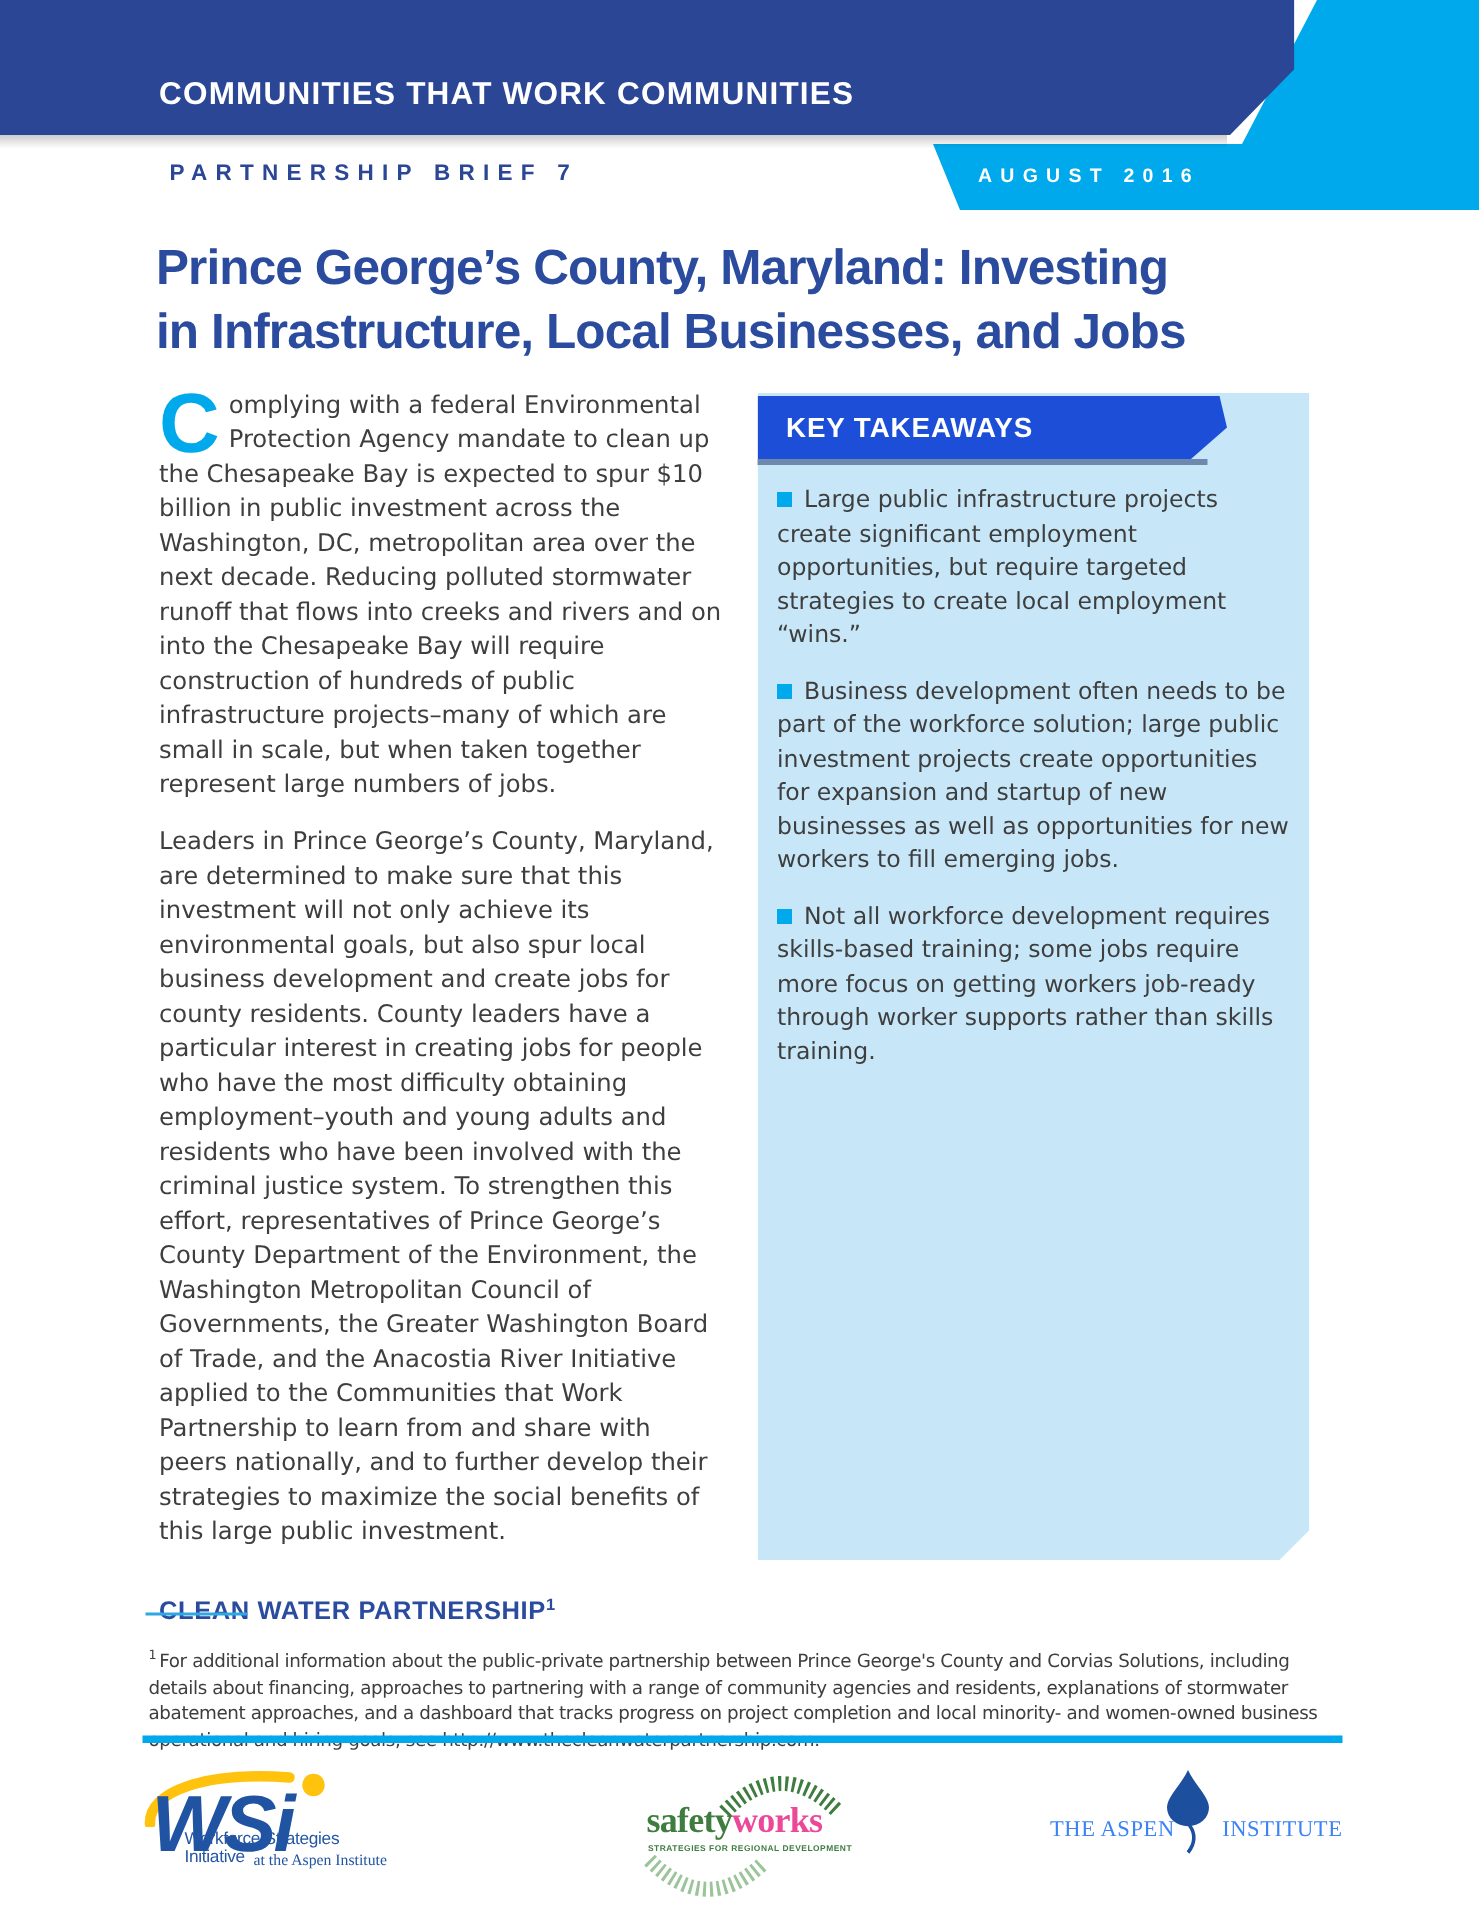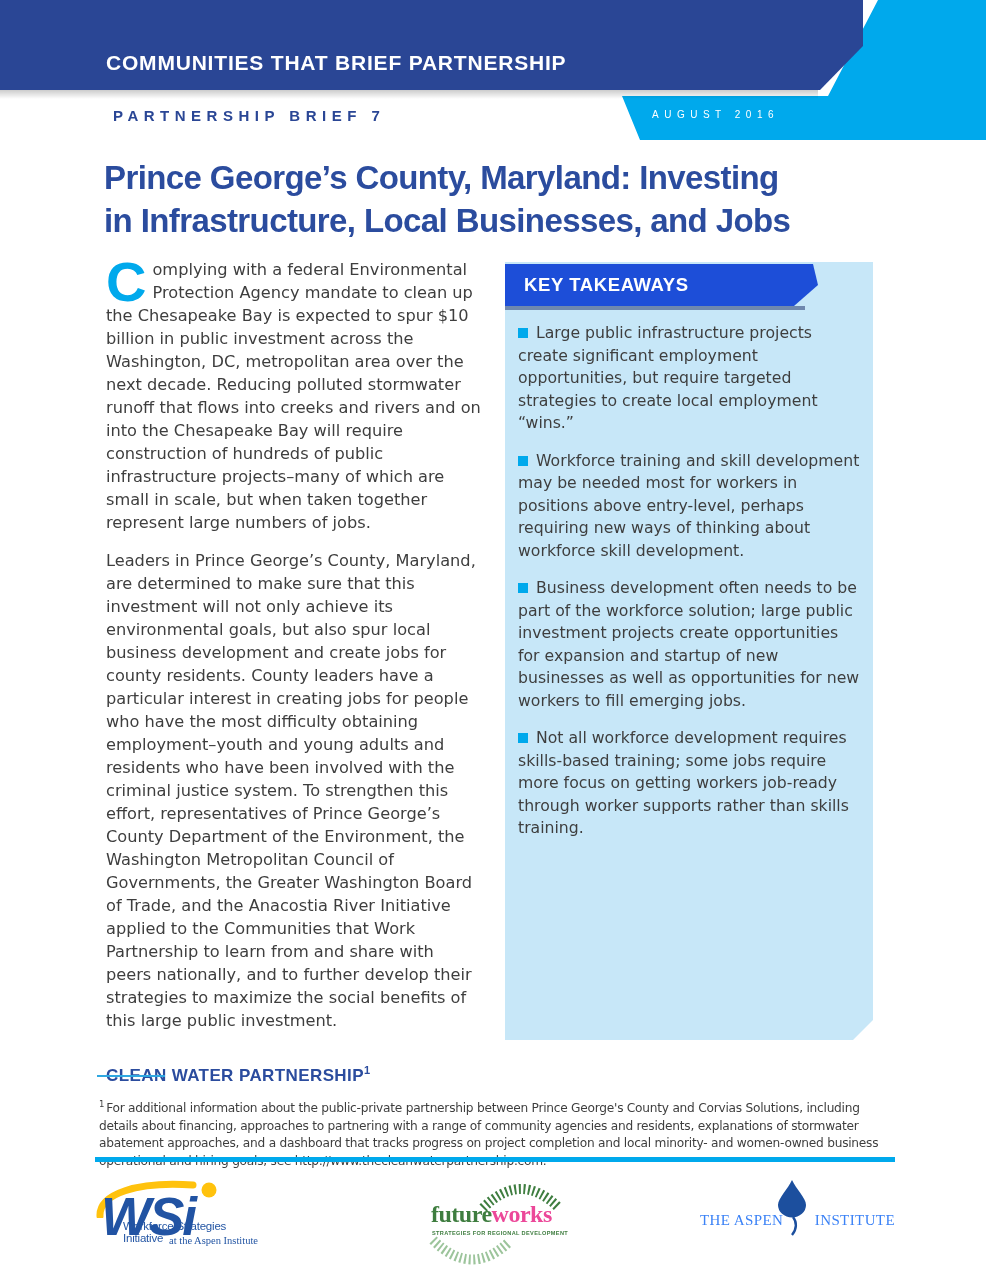--- a/index.html
+++ b/index.html
@@ -11,21 +11,21 @@
     clip-path:polygon(256px 0,364px 0,364px 140px,18px 140px,0 96px,206px 96px);}
   .banner{position:absolute;left:0;top:0;width:863px;height:90px;background:#2A4695;
     clip-path:polygon(0 0,100% 0,100% 46px,820px 100%,0 100%);z-index:2;}
   .banner-shadow{position:absolute;left:0;top:90px;width:818px;height:9px;
     background:linear-gradient(rgba(0,0,0,0.20),rgba(0,0,0,0));z-index:1;}
   .banner-title{position:absolute;left:106px;top:51px;color:#ffffff;
     font-family:"Liberation Sans",sans-serif;font-weight:bold;font-size:21px;letter-spacing:0.8px;z-index:3;}
   .brief-label{position:absolute;left:113px;top:107px;color:#2A4695;
     font-family:"Liberation Sans",sans-serif;font-weight:bold;font-size:15px;letter-spacing:5.5px;}
   .date-label{position:absolute;left:652px;top:109px;color:#ffffff;
-    font-family:"Liberation Sans",sans-serif;font-weight:normal;font-size:10px;letter-spacing:5.5px;z-index:3;}
+    font-family:"Liberation Sans",sans-serif;font-weight:bold;font-size:13px;letter-spacing:5.5px;z-index:3;}
 
   
   .doc-title{position:absolute;left:104px;top:156px;width:780px;color:#2B4C9E;
     font-family:"Liberation Sans",sans-serif;font-weight:bold;font-size:33px;
     letter-spacing:-0.6px;line-height:43px;}
 
   
   .left-col{position:absolute;left:106px;top:258px;width:376px;color:#3E3E3E;}
   .left-col p{margin:0 0 15px 0;font-size:16.2px;line-height:23px;}
   .dropcap{float:left;font-family:"Liberation Sans",sans-serif;font-weight:bold;
@@ -79,41 +79,40 @@
   .aspen-leaf{position:absolute;left:76px;top:1px;}
   .aspen-text{position:absolute;left:0;top:34px;width:195px;display:flex;justify-content:space-between;
     color:#3b82f6;font-family:"Liberation Serif",serif;font-size:15px;letter-spacing:0.4px;}
 </style>
 </head>
 <body>
 
 <div class="cyan-corner"></div>
 <div class="banner"></div>
 <div class="banner-shadow"></div>
-<div class="banner-title">COMMUNITIES THAT BRIEF PARTNERSHIP</div>
+<div class="banner-title">COMMUNITIES THAT WORK COMMUNITIES</div>
 <div class="brief-label">PARTNERSHIP BRIEF 7</div>
 <div class="date-label">AUGUST 2016</div>
 
 <div class="doc-title">
   <div>Prince George’s County, Maryland: Investing</div>
   <div>in Infrastructure, Local Businesses, and Jobs</div>
 </div>
 
 <div class="left-col">
   <p><span class="dropcap">C</span><span>omplying with a federal Environmental Protection Agency mandate to clean up the Chesapeake Bay is expected to spur $10 billion in public investment across the Washington, DC, metropolitan area over the next decade. Reducing polluted stormwater runoff that flows into creeks and rivers and on into the Chesapeake Bay will require construction of hundreds of public infrastructure projects–many of which are small in scale, but when taken together represent large numbers of jobs.</span></p>
   <p>Leaders in Prince George’s County, Maryland, are determined to make sure that this investment will not only achieve its environmental goals, but also spur local business development and create jobs for county residents. County leaders have a particular interest in creating jobs for people who have the most difficulty obtaining employment–youth and young adults and residents who have been involved with the criminal justice system. To strengthen this effort, representatives of Prince George’s County Department of the Environment, the Washington Metropolitan Council of Governments, the Greater Washington Board of Trade, and the Anacostia River Initiative applied to the Communities that Work Partnership to learn from and share with peers nationally, and to further develop their strategies to maximize the social benefits of this large public investment.</p>
   <h2 class="section-heading"><span>CLEAN WATER PARTNERSHIP</span><sup>1</sup></h2>
 </div>
 
 <div class="takeaways"></div>
 <div class="tk-band-shadow"></div>
 <div class="tk-band">KEY TAKEAWAYS</div>
 <div class="tk-list">
   <p><span class="sq"></span><span>Large public infrastructure projects create significant employment opportunities, but require targeted strategies to create local employment “wins.”</span></p>
-  <p><span class="sq"></span><span>Workforce training and skill development may be needed most for workers in positions above entry-level, perhaps requiring new ways of thinking about workforce skill development.</span></p>
   <p><span class="sq"></span><span>Business development often needs to be part of the workforce solution; large public investment projects create opportunities for expansion and startup of new businesses as well as opportunities for new workers to fill emerging jobs.</span></p>
   <p><span class="sq"></span><span>Not all workforce development requires skills-based training; some jobs require more focus on getting workers job-ready through worker supports rather than skills training.</span></p>
 </div>
 
 <div class="fn-divider"></div>
 <p class="footnote"><sup>1</sup><span>For additional information about the public-private partnership between Prince George's County and Corvias Solutions, including details about financing, approaches to partnering with a range of community agencies and residents, explanations of stormwater abatement approaches, and a dashboard that tracks progress on project completion and local minority- and women-owned business operational and hiring goals, see http://www.thecleanwaterpartnership.com.</span></p>
 
 <div class="footer-rule"></div>
 
 <div class="wsi">
@@ -124,21 +123,21 @@
   <div class="wsi-acronym">WSi</div>
   <div class="wsi-line1">Workforce Strategies Initiative</div>
   <div class="wsi-line2">at the Aspen Institute</div>
 </div>
 
 <div class="fw">
   <svg class="fw-arcs" width="145" height="100" viewBox="0 0 145 100">
     <path d="M58,30 Q96,-8 134,30" fill="none" stroke="#3E7D3F" stroke-width="10" stroke-dasharray="2,2.6"></path>
     <path d="M8,62 Q46,100 84,64" fill="none" stroke="#9CC49B" stroke-width="10" stroke-dasharray="2,2.6"></path>
   </svg>
-  <div class="fw-name"><span class="fw-left">future</span><span class="fw-right">works</span></div>
+  <div class="fw-name"><span class="fw-left">safety</span><span class="fw-right">works</span></div>
   <div class="fw-tagline">STRATEGIES FOR REGIONAL DEVELOPMENT</div>
 </div>
 
 <div class="aspen">
   <svg class="aspen-leaf" width="34" height="58" viewBox="0 0 34 58">
     <path d="M16,1 C12,10 2,19 2,26 A14,12.5 0 0 0 30,26 C30,19 20,10 16,1 Z" fill="#1C4F9E"></path>
     <path d="M17,38 C21,43 21,50 16,56" fill="none" stroke="#1C4F9E" stroke-width="2.4"></path>
   </svg>
   <div class="aspen-text">
     <span>THE ASPEN</span>

